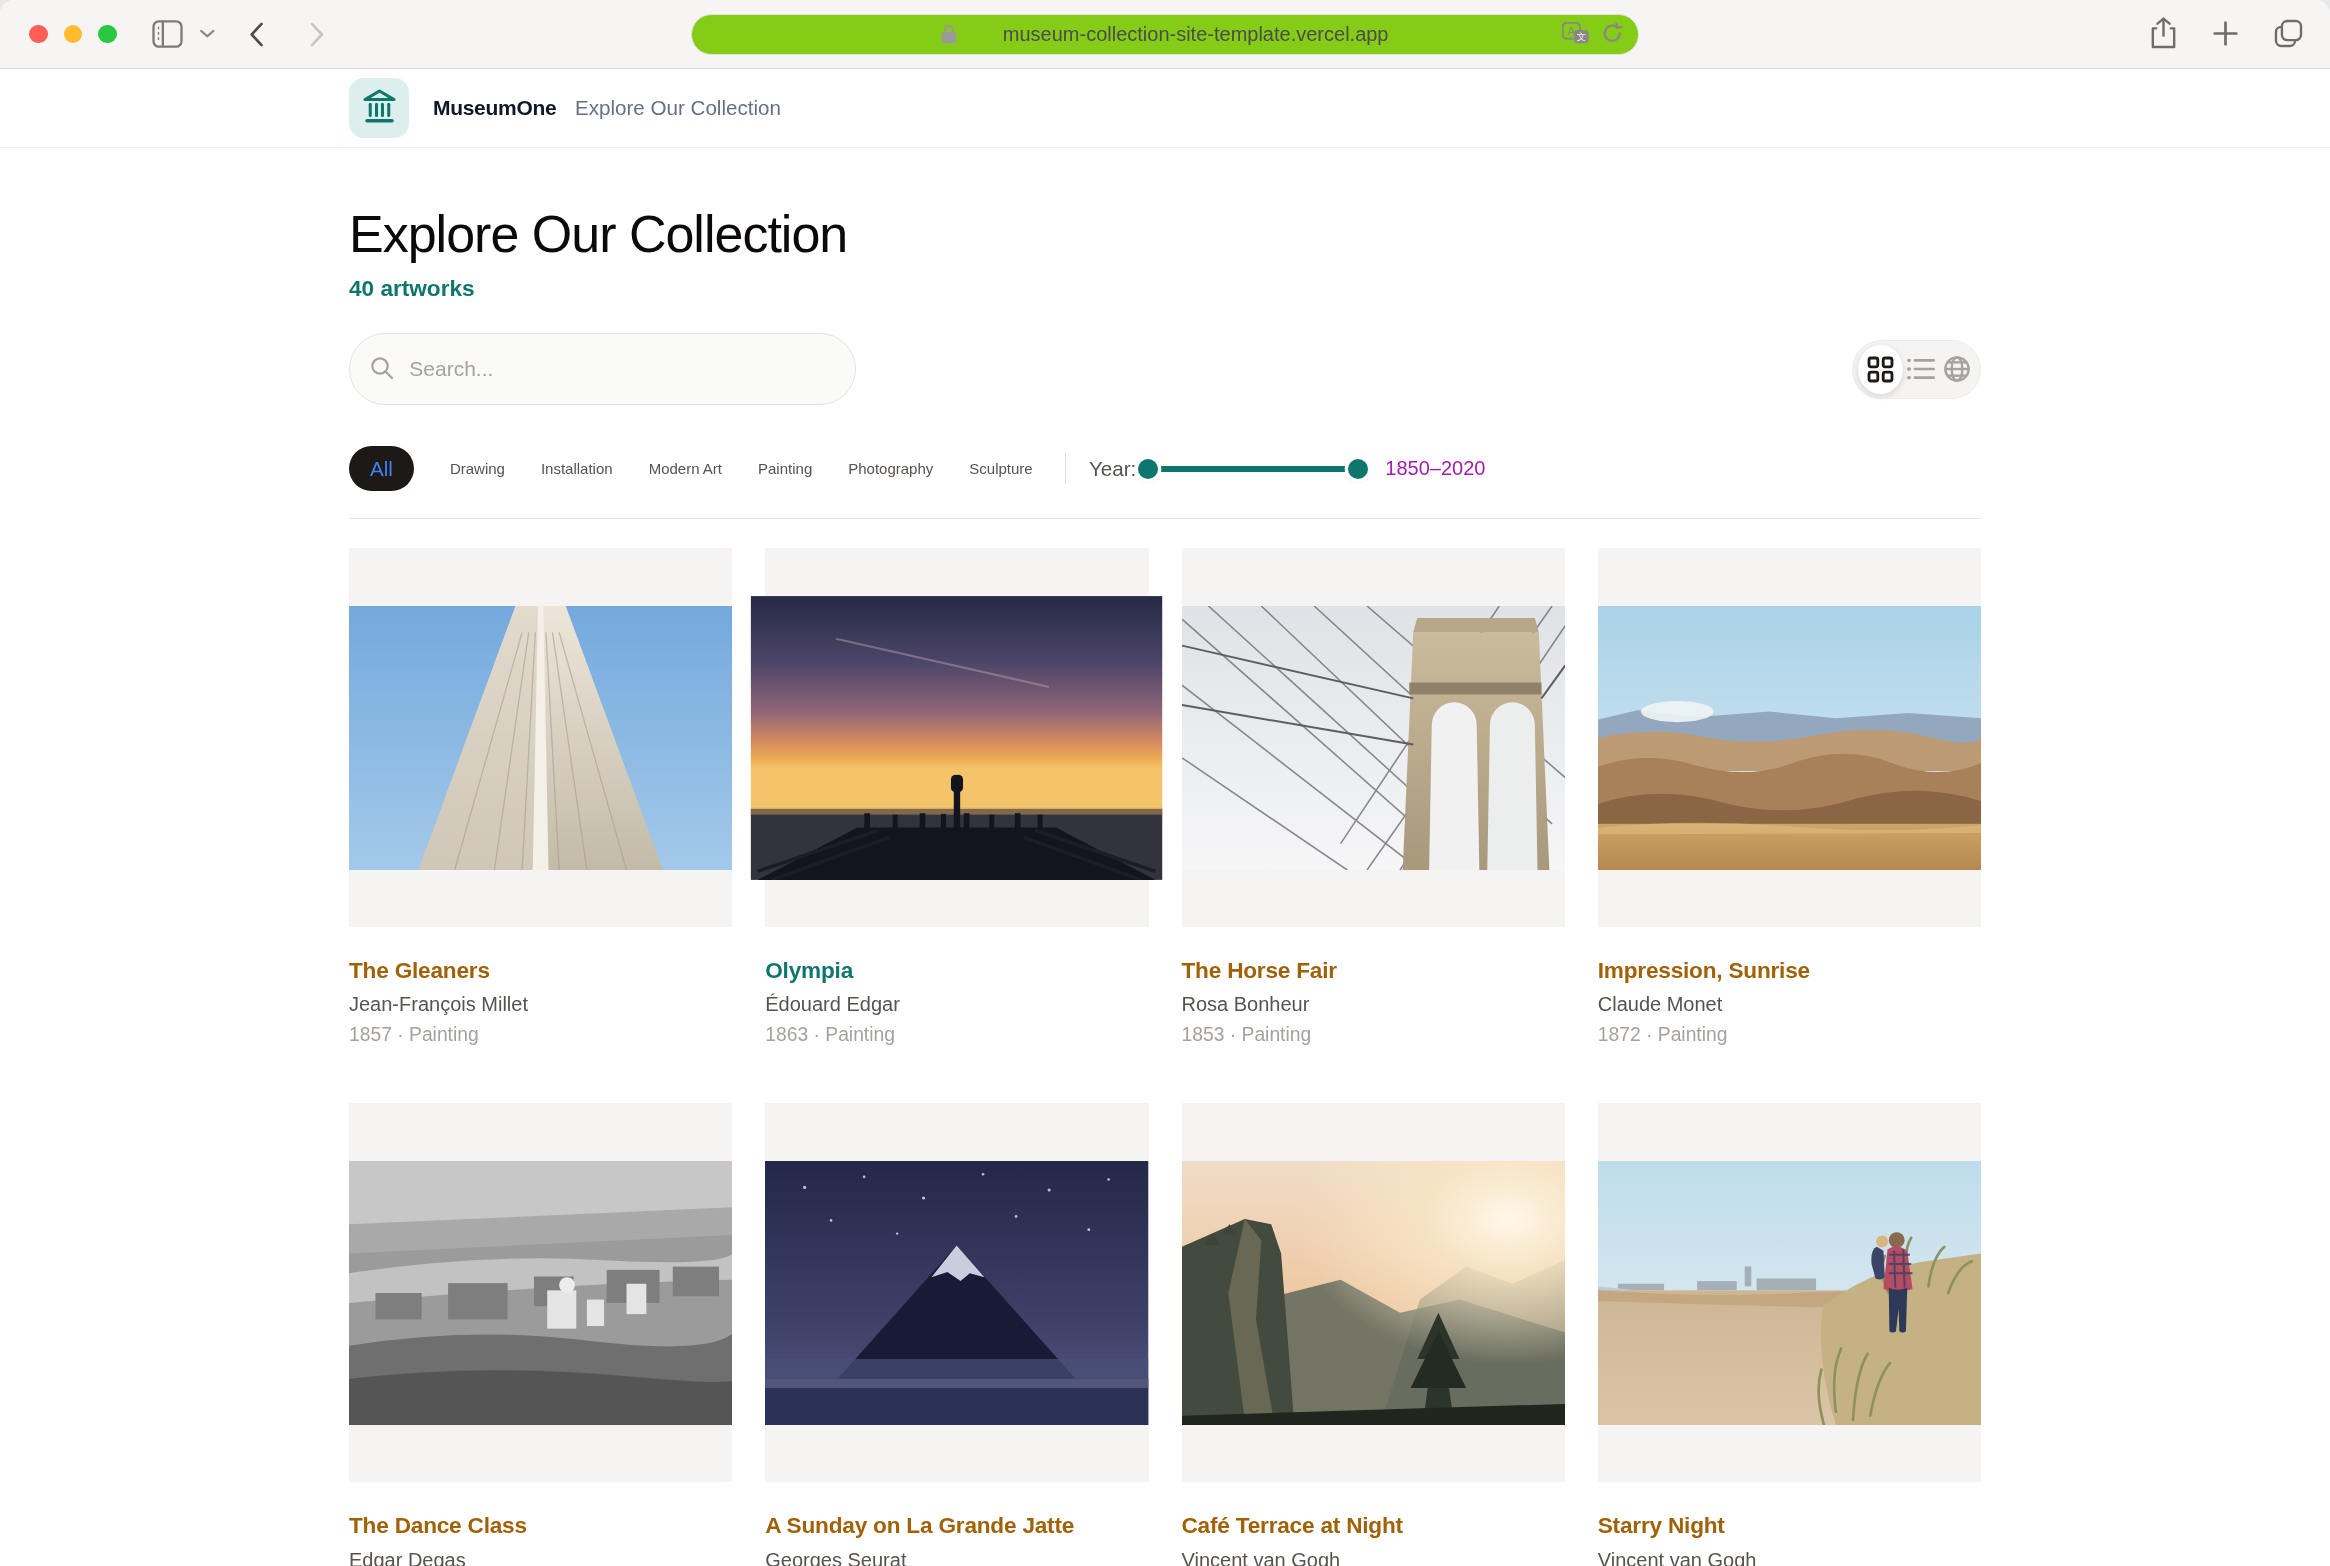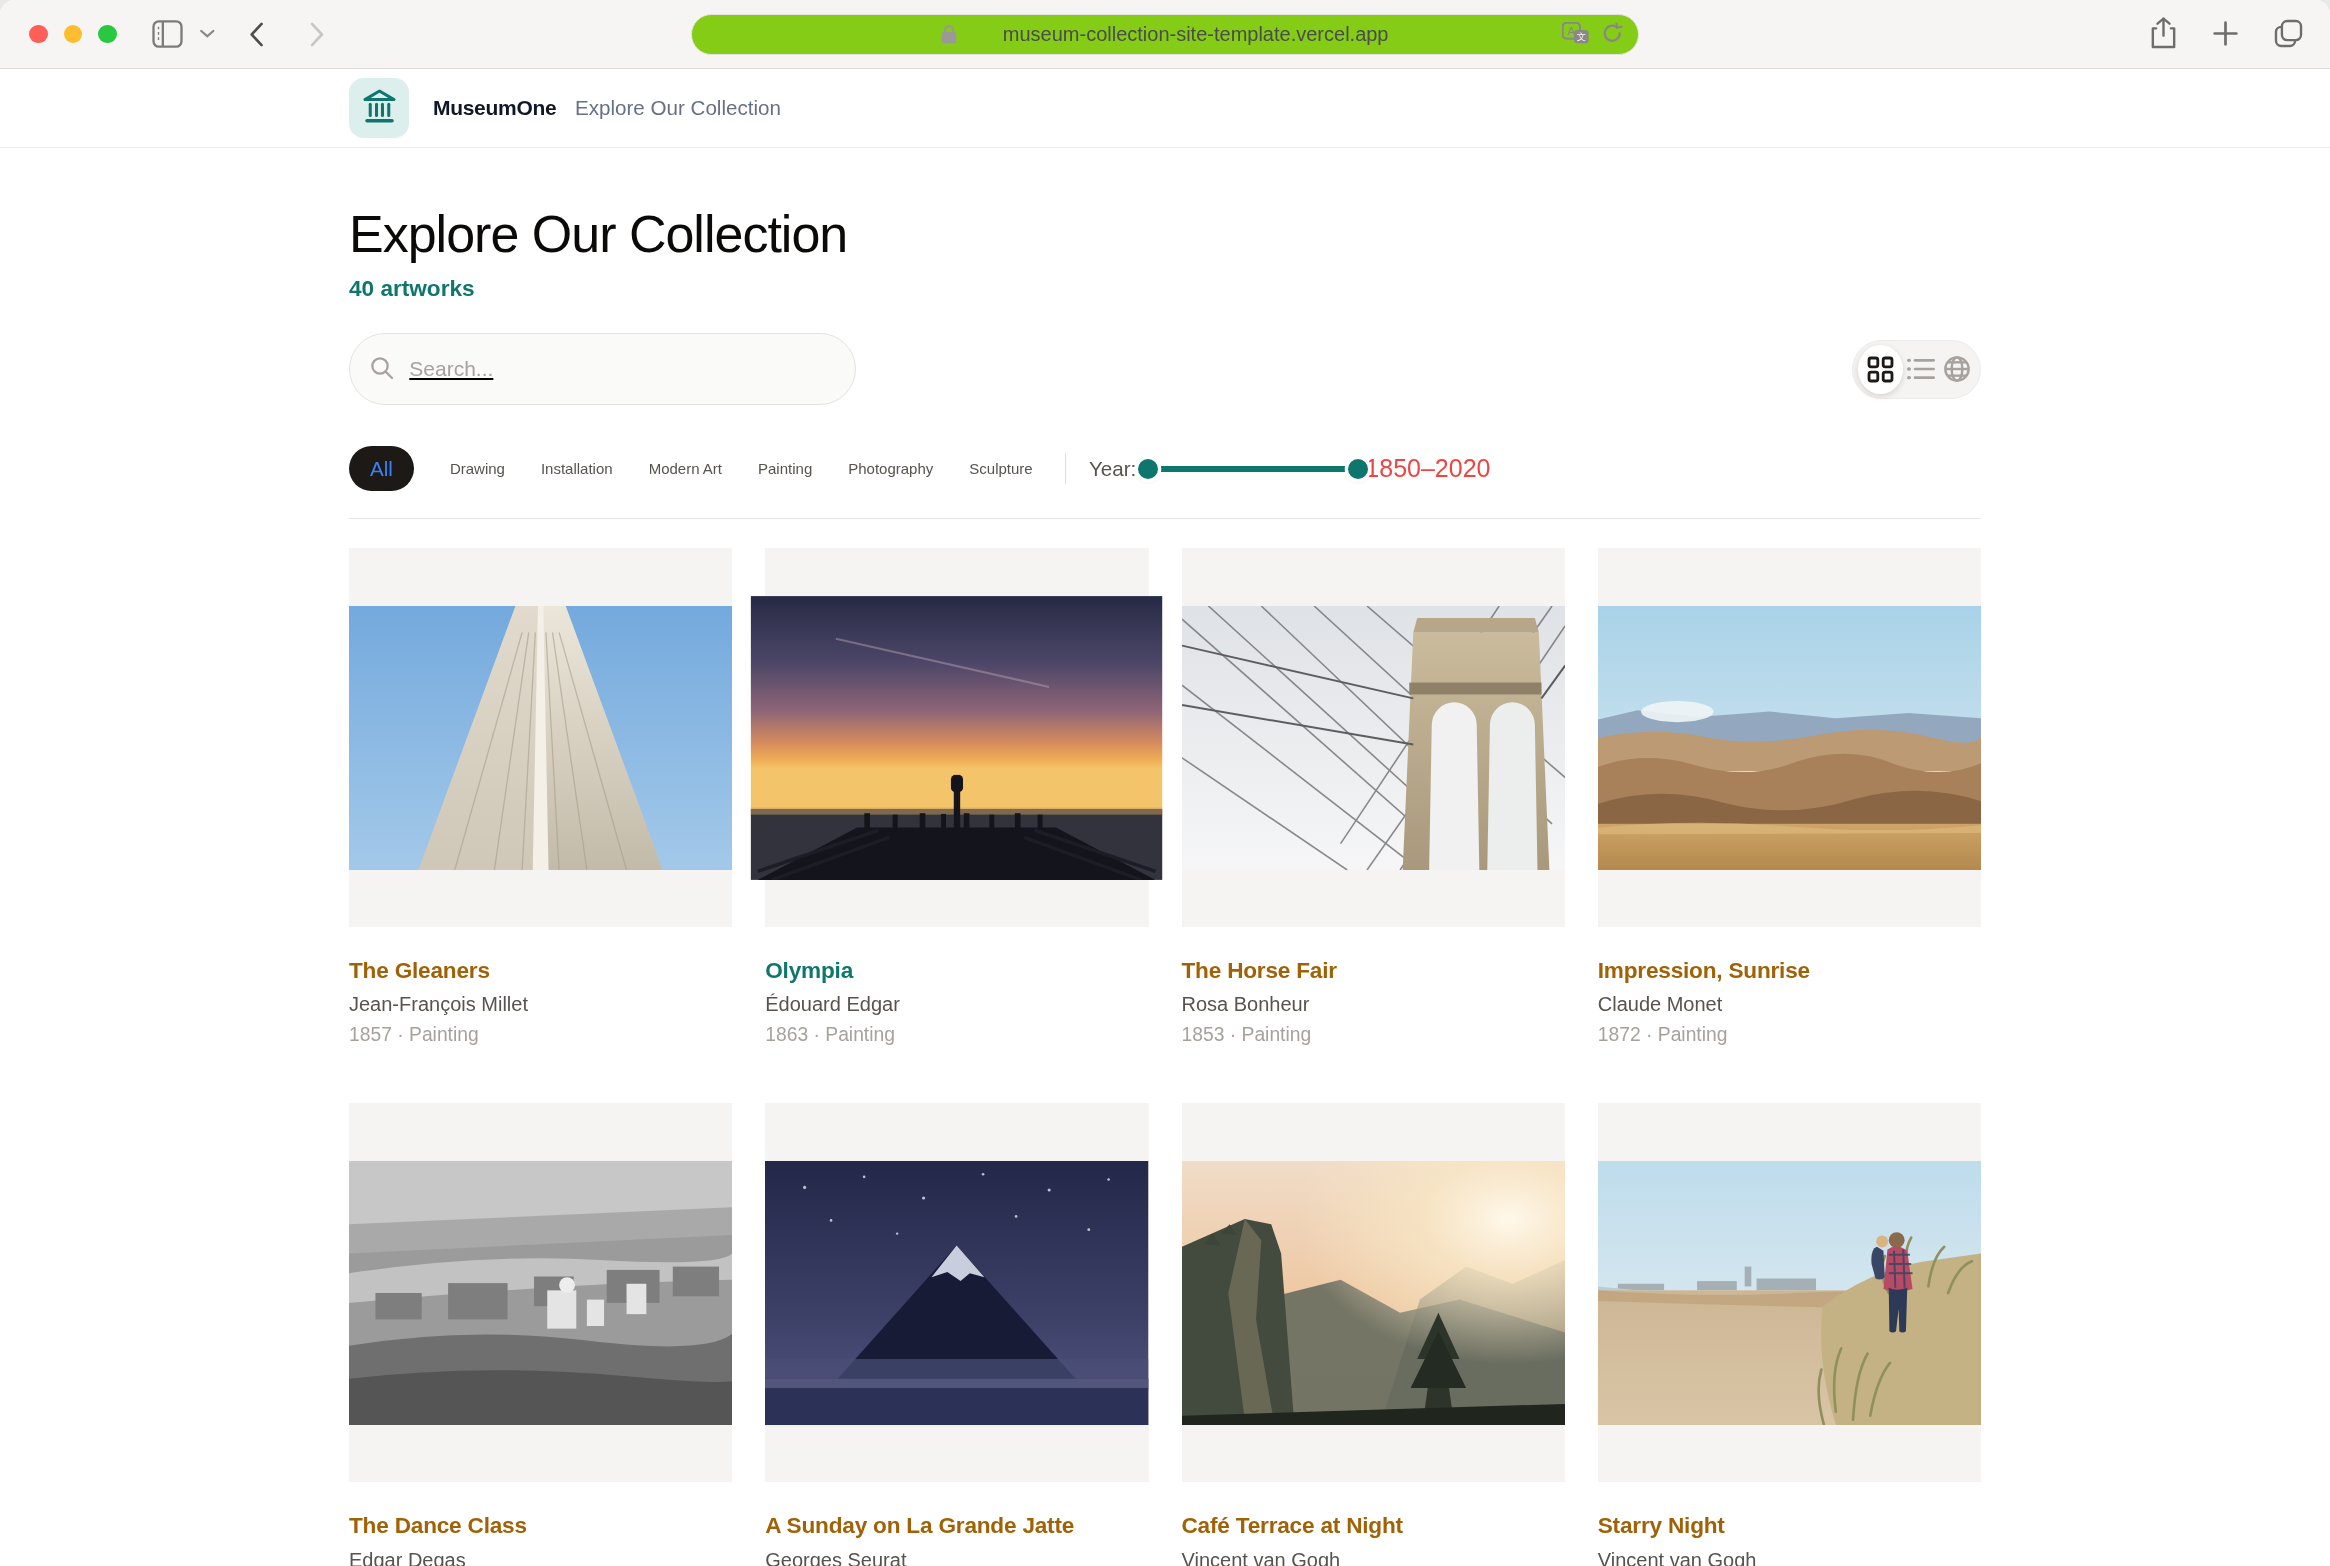--- a/index.html
+++ b/index.html
@@ -24,37 +24,37 @@
   .logo{width:60px;height:60px;border-radius:14.6px;background:#ddefec;display:flex;align-items:center;justify-content:center;}
   .sitename{font-size:21px;font-weight:700;color:#101828;margin-left:24px;letter-spacing:-0.3px;}
   .tagline{font-size:20.6px;color:#667085;margin-left:18.6px;}
 
   
   .main{padding:0 349px;}
   h1.pagetitle{margin:56px 0 0;font-size:52px;font-weight:500;color:#0c0a09;letter-spacing:-1px;}
   .count{margin-top:12px;font-size:22.6px;font-weight:700;color:#0f766e;}
 
   .controls{margin-top:31px;display:flex;align-items:center;justify-content:space-between;}
-  .search{width:507px;height:72px;border:1.3px solid #e5e3e1;background:#fafaf9;border-radius:665px;display:flex;align-items:center;padding:0 20px;box-sizing:border-box;text-decoration:underline;}
+  .search{width:507px;height:72px;border:1.3px solid #e5e3e1;background:#fafaf9;border-radius:665px;display:flex;align-items:center;padding:0 20px;box-sizing:border-box;}
   .search input{border:none;outline:none;background:transparent;font-size:21px;color:#44403c;margin-left:13.3px;width:399px;font-family:inherit;}
   .search input::placeholder{color:#a8a29e;}
   .segmented{width:129px;height:59px;background:#f5f4f2;border:1.3px solid #edebe9;border-radius:665px;display:flex;align-items:center;padding:0 5.3px;box-sizing:border-box;justify-content:space-between;}
   .seg{width:39px;height:39px;display:flex;align-items:center;justify-content:center;color:#a8a29e;border-radius:50%;}
   .seg.active{width:49px;height:49px;background:#fff;box-shadow:0 2px 6.7px rgba(0,0,0,.14);color:#1c1917;}
 
   .filters{margin-top:41px;display:flex;align-items:center;}
   .pill{padding:10.6px 21px;border-radius:665px;background:#1c1917;color:#3b82f6;font-size:20.6px;}
   .ftab{font-size:15px;color:#57534e;margin-left:36px;cursor:default;}
   .fdivider{width:1.3px;height:31px;background:#e0dedc;margin-left:32px;}
   .yearlabel{font-size:20.6px;color:#57534e;margin-left:23px;}
   .slider{position:relative;width:225px;height:20px;margin-left:4px;}
   .slider .track{position:absolute;left:0;right:0;top:7.3px;height:6px;background:#0f766e;border-radius:4px;}
   .handle{position:absolute;top:0;width:20px;height:20px;background:#0f766e;border-radius:50%;box-shadow:0 0 0 3.3px #fff,0 1.3px 5.3px rgba(0,0,0,.25);}
   .handle.left{left:-2.7px;} .handle.right{right:-2.7px;}
-  .yearrange{font-size:25px;color:#ef4444;}
+  .yearrange{font-size:20px;color:#a21caf;margin-left:20px;}
 
   .rule{margin-top:27px;border-top:1.3px solid #e7e5e4;}
 
   
   .grid{margin-top:29px;display:grid;grid-template-columns:repeat(4,1fr);column-gap:33px;row-gap:57px;}
   .card{display:flex;flex-direction:column;}
   .panel{height:379px;background:#f5f4f3;position:relative;display:flex;align-items:center;justify-content:center;}
   .art{width:100%;height:264px;display:block;}
   .card.hovered .art{transform:scale(1.075);position:relative;z-index:2;}
   .caption{margin-top:31px;}

